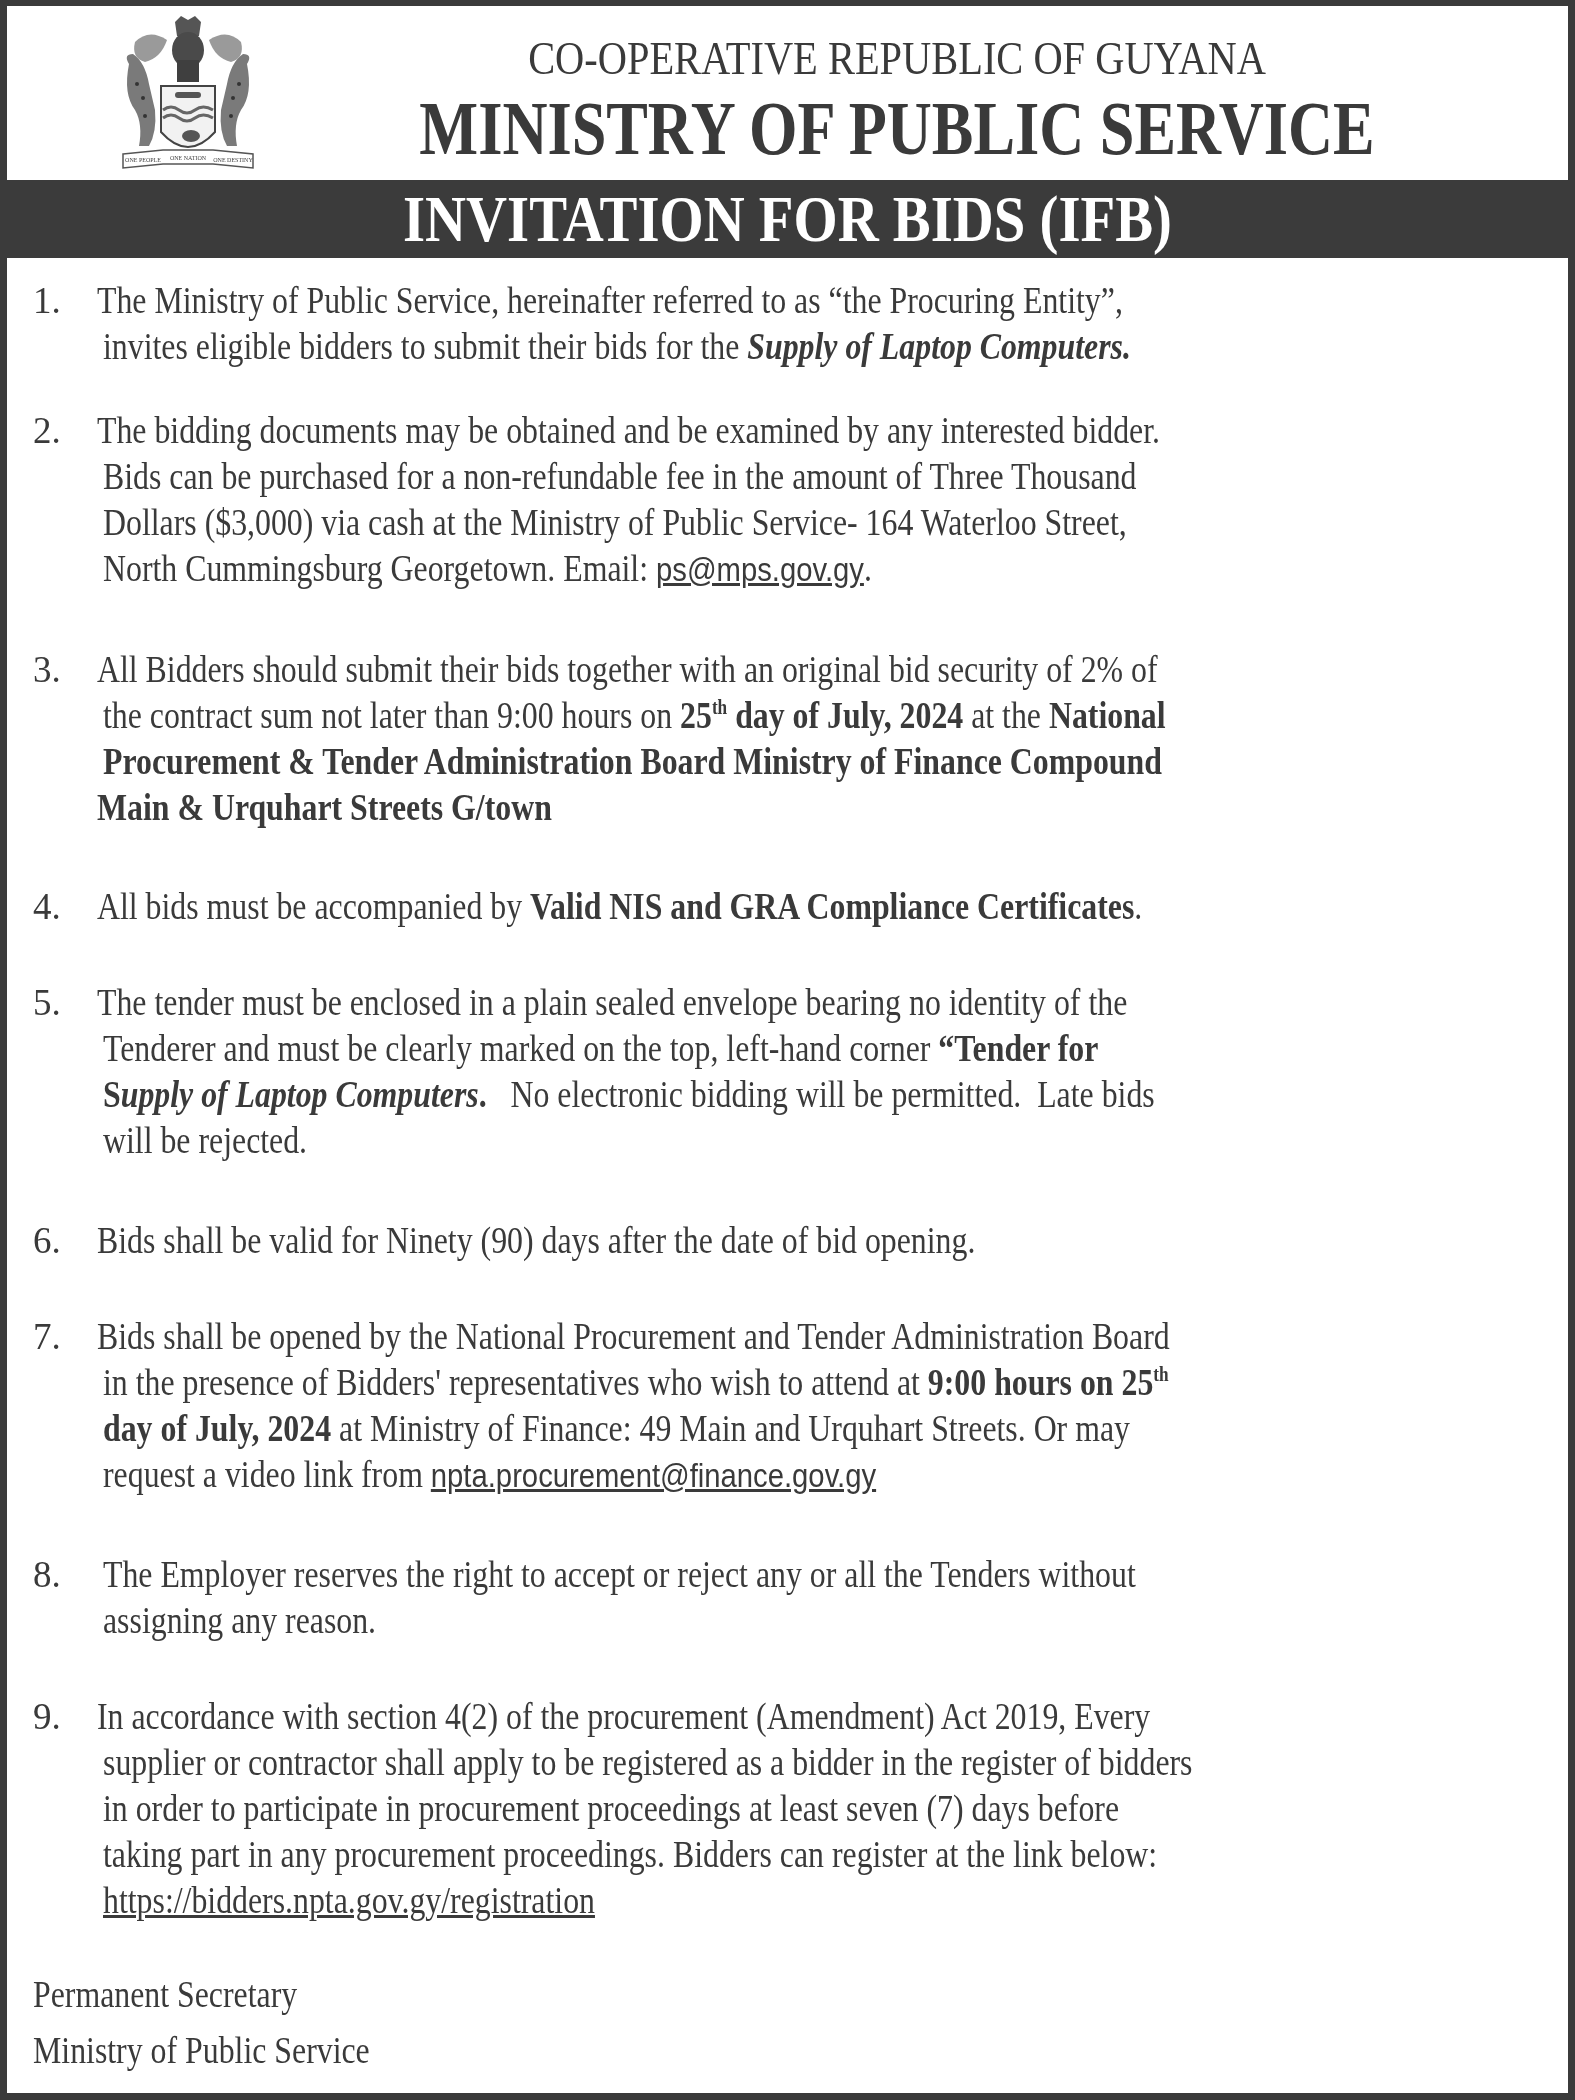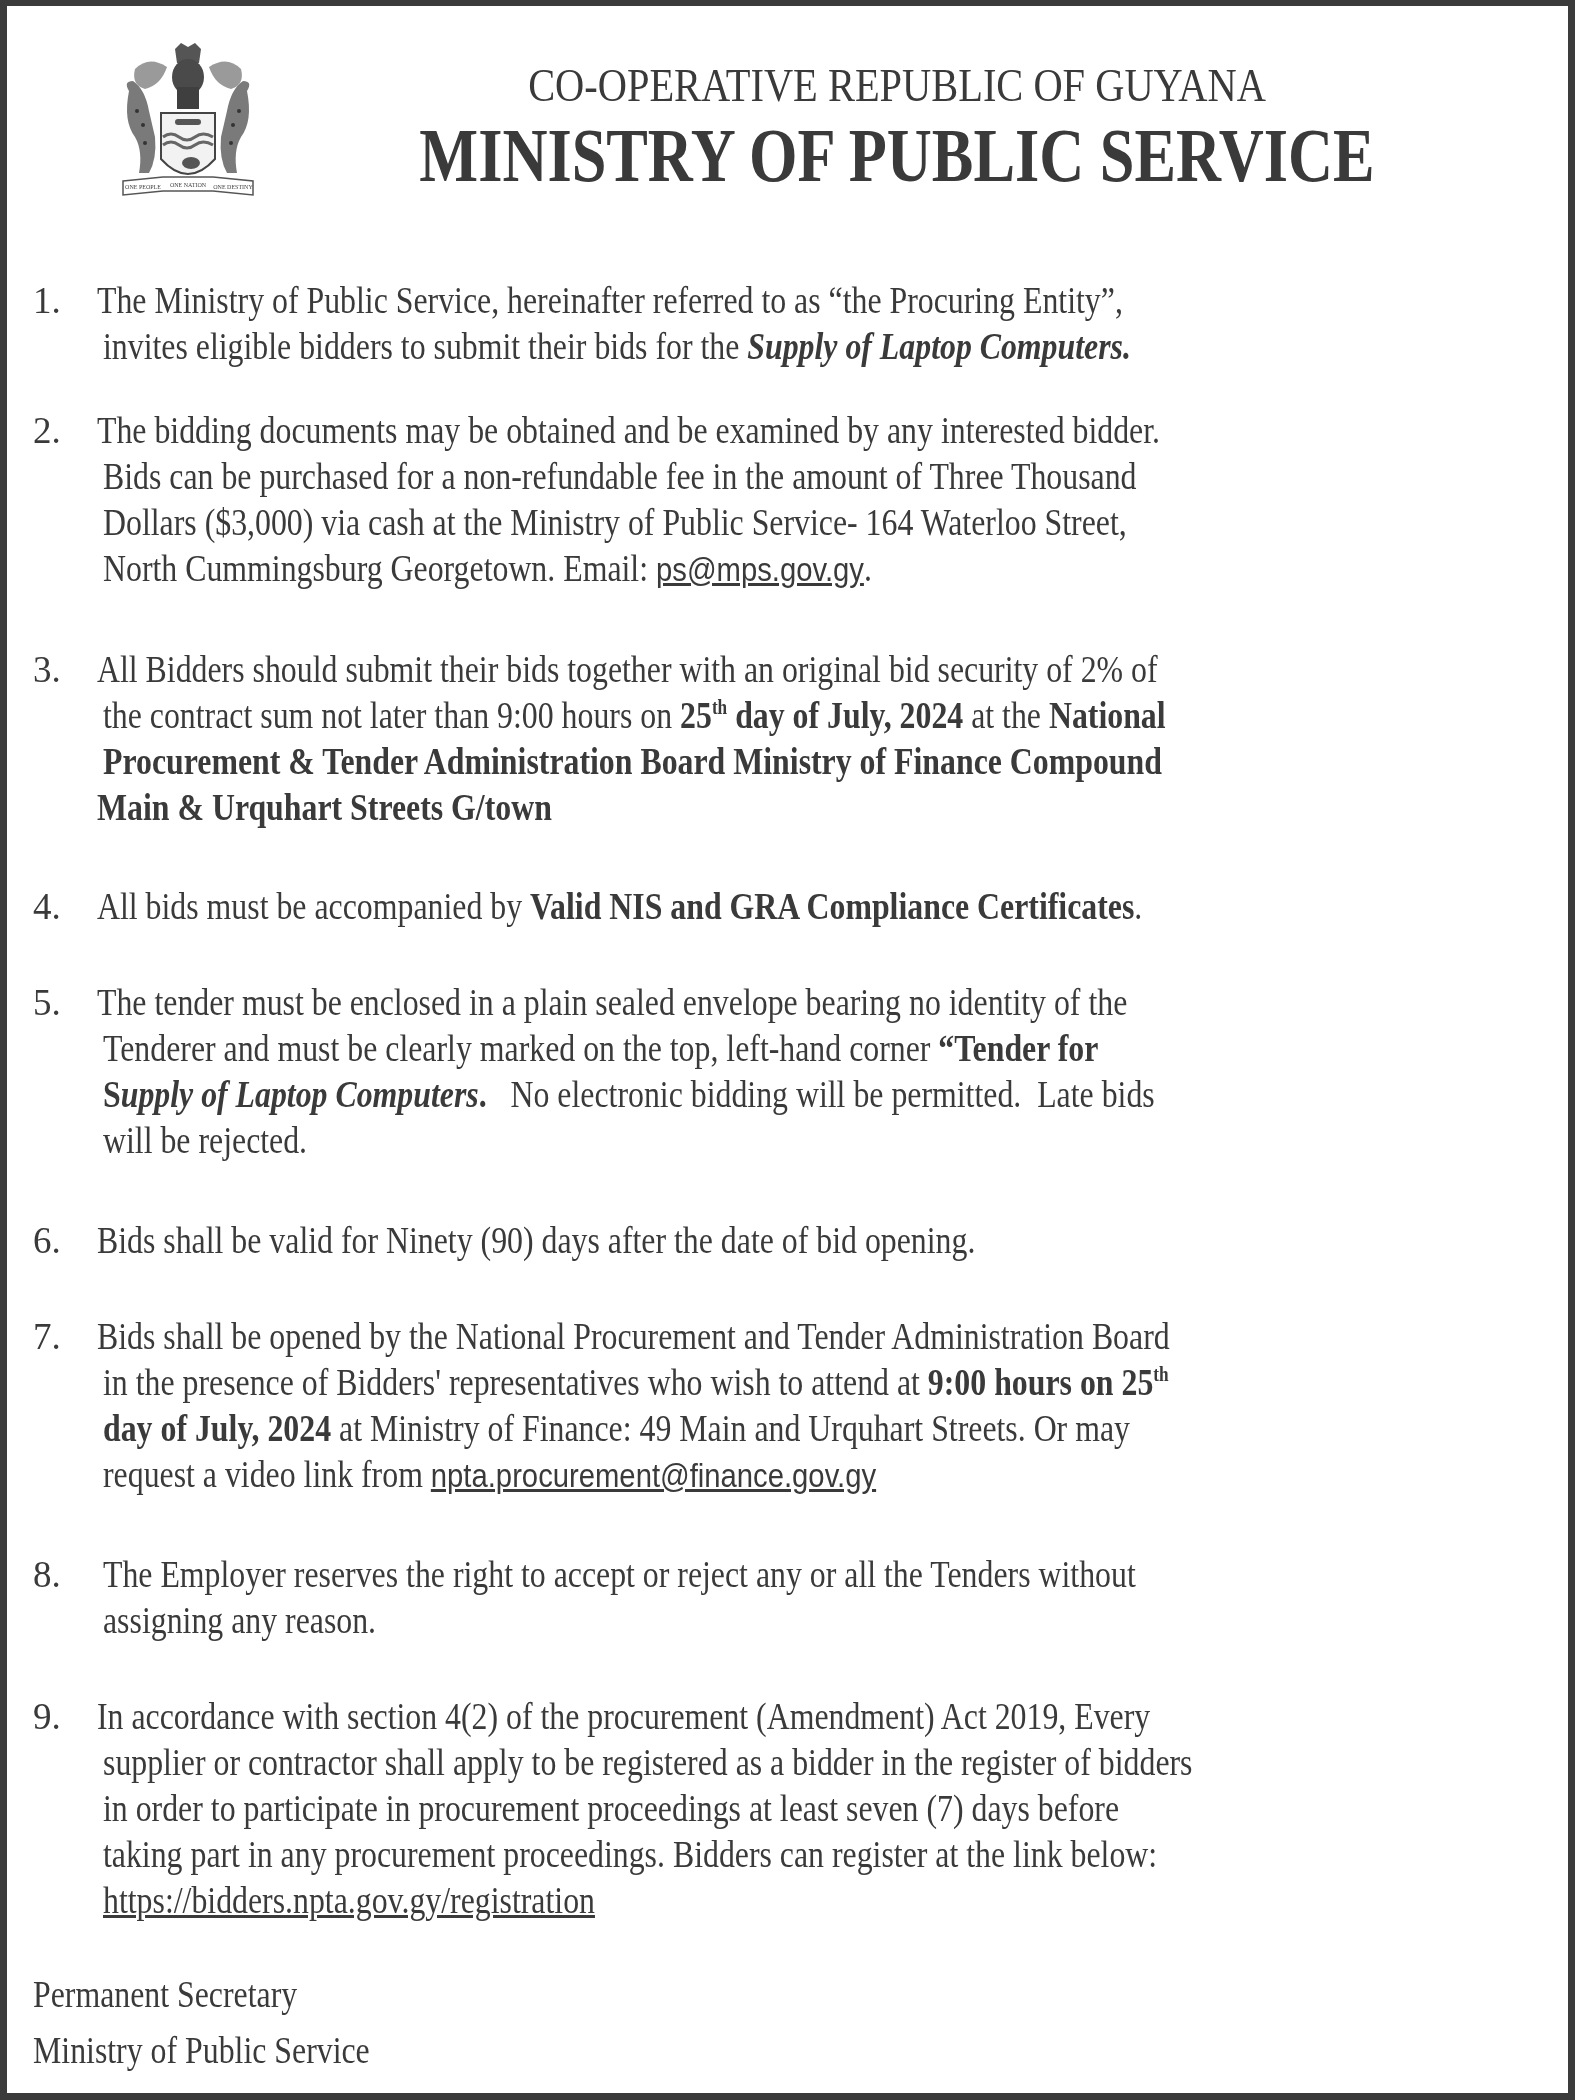--- a/index.html
+++ b/index.html
@@ -5,21 +5,21 @@
   html, body { margin: 0; padding: 0; }
   body {
     width: 1575px; height: 2100px; background: #3b3b3b;
     font-family: "Liberation Serif", "DejaVu Serif", serif;
     color: #3a3a3a; overflow: hidden;
   }
   .page {
     position: absolute; left: 7px; top: 6px; width: 1561px; height: 2087px;
     background: #ffffff;
   }
-  .header { position: absolute; left: 0; top: 0; width: 1561px; height: 174px; margin-top: 27px; }
+  .header { position: absolute; left: 0; top: 0; width: 1561px; height: 174px; }
   .crest { position: absolute; left: 98px; top: 8px; width: 166px; height: 160px; }
   .gov-line {
     position: absolute; left: 320px; top: 26px; width: 1140px; text-align: center;
     font-size: 47px; line-height: 52px; white-space: nowrap; color: #3a3a3a;
     transform: scaleX(0.86); transform-origin: center;
   }
   .ministry-line {
     position: absolute; left: 300px; top: 82px; width: 1180px; text-align: center;
     font-size: 76px; line-height: 80px; font-weight: bold; white-space: nowrap; color: #3a3a3a;
     transform: scaleX(0.82); transform-origin: center;
@@ -89,20 +89,23 @@
         <path d="M18 140 L58 136 L108 136 L148 140 L148 154 L108 150 L58 150 L18 154 Z" fill="#fff" stroke="#555" stroke-width="1.5"></path>
         <text x="38" y="148" font-size="6" text-anchor="middle" fill="#444" font-family="Liberation Serif, serif">ONE PEOPLE</text>
         <text x="83" y="146" font-size="6" text-anchor="middle" fill="#444" font-family="Liberation Serif, serif">ONE NATION</text>
         <text x="128" y="148" font-size="6" text-anchor="middle" fill="#444" font-family="Liberation Serif, serif">ONE DESTINY</text>
       </svg>
     </div>
     <div class="gov-line">CO-OPERATIVE REPUBLIC OF GUYANA</div>
     <div class="ministry-line">MINISTRY OF PUBLIC SERVICE</div>
   </div>
 
+  <div class="band">
+    <div class="band-title">INVITATION FOR BIDS (IFB)</div>
+  </div>
 
   <div class="body">
 
     <div class="item" style="top: 14px;">
       <span class="num" style="top:0">1.</span>
       <span class="line first" style="top:0">The Ministry of Public Service, hereinafter referred to as “the Procuring Entity”,</span>
       <span class="line" style="top:46px"><span>invites eligible bidders to submit their bids for the </span><span class="bi">Supply of Laptop Computers.</span></span>
     </div>
 
     <div class="item" style="top: 144px;">

